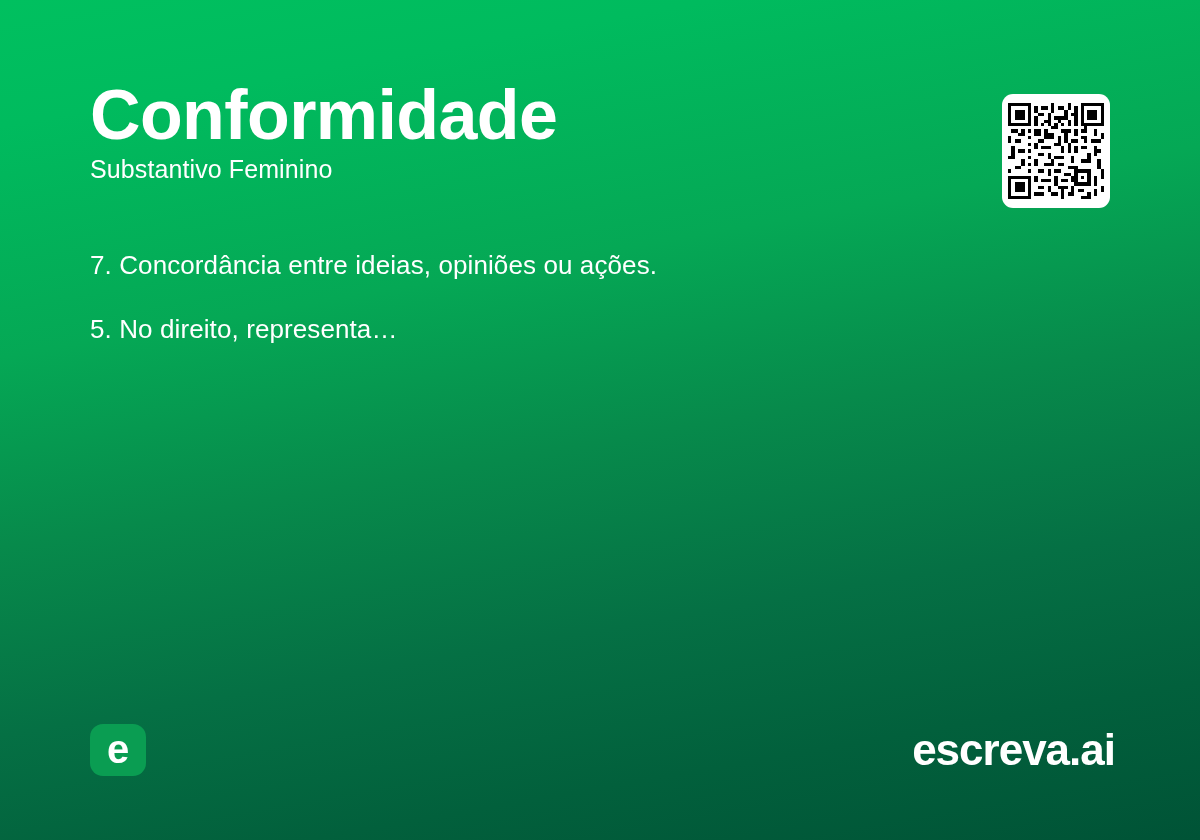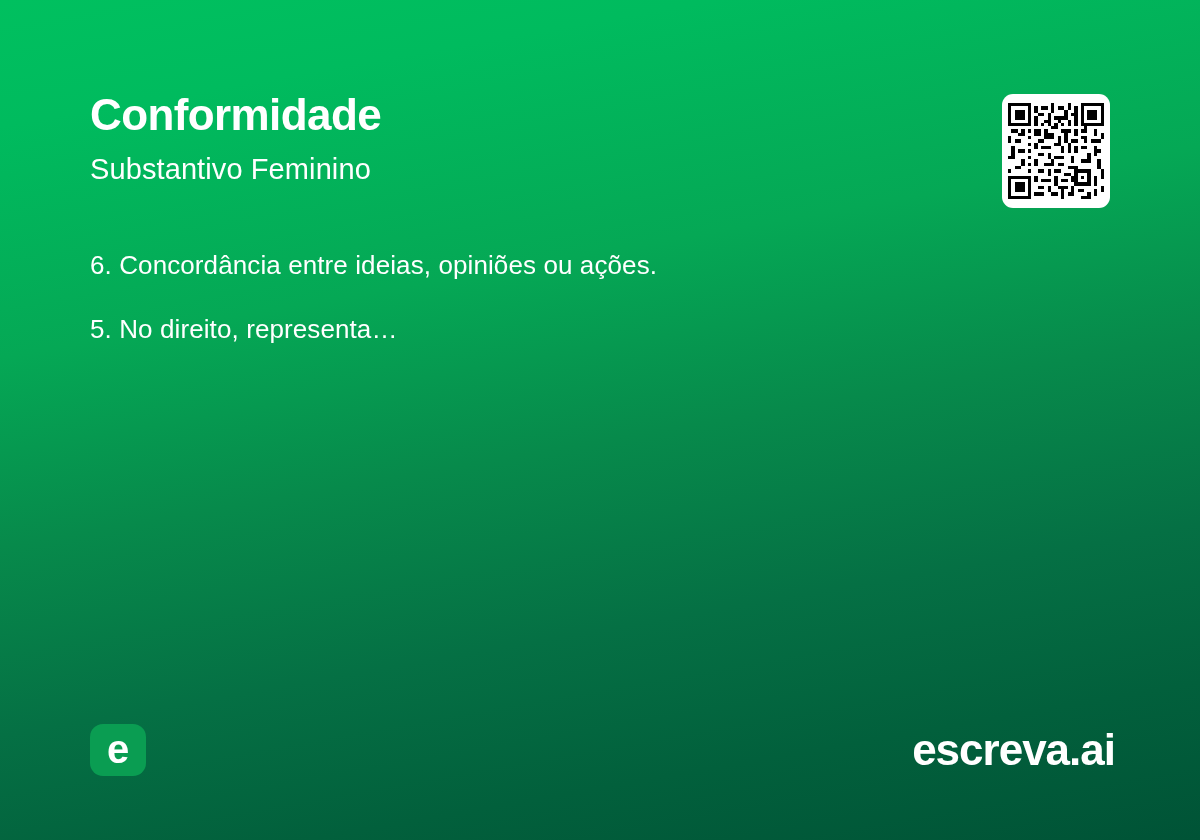--- a/index.html
+++ b/index.html
@@ -32,29 +32,29 @@
 
   
   #header {
     position: absolute;
     left: 90px;
     top: 84px;
     width: 880px;
   }
   #word-title {
     margin: 0;
-    font-size: 44px;
+    font-size: 70px;
     line-height: 62px;
     font-weight: 700;
     letter-spacing: -0.6px;
     color: #ffffff;
   }
   #word-class {
     margin: 8px 0 0 0;
-    font-size: 29px;
+    font-size: 25px;
     line-height: 30px;
     font-weight: 400;
     letter-spacing: 0.1px;
     color: #ffffff;
   }
 
   
   #qr-card {
     position: absolute;
     left: 1002px;
@@ -267,21 +267,21 @@
           <rect x="22" y="28" width="2" height="1"></rect>
             <rect x="26" y="22" width="1" height="3"></rect>
           <rect x="28" y="20" width="1" height="3"></rect>
             <rect x="27" y="19" width="1" height="1"></rect>
         </g>
       </svg>
     </span>
   </div>
 
   <div id="definitions">
-    <p class="definition">6. Concordância entre ideias, opiniões ou ações.</p>
+    <p class="definition">7. Concordância entre ideias, opiniões ou ações.</p>
     <p class="definition">5. No direito, representa…</p>
   </div>
 
   <div id="footer">
     <div id="brand-logo">
       <span>e</span>
     </div>
     <div id="brand-name">escreva.ai</div>
   </div>
 

